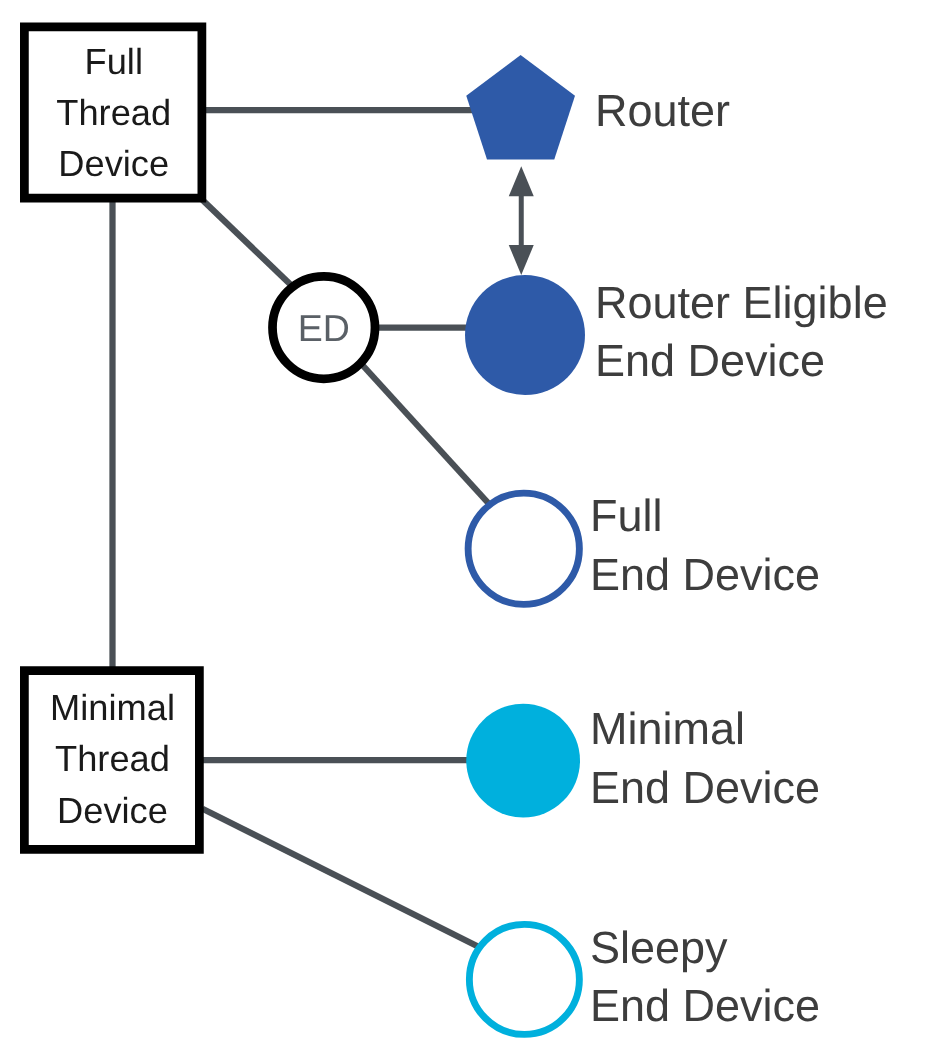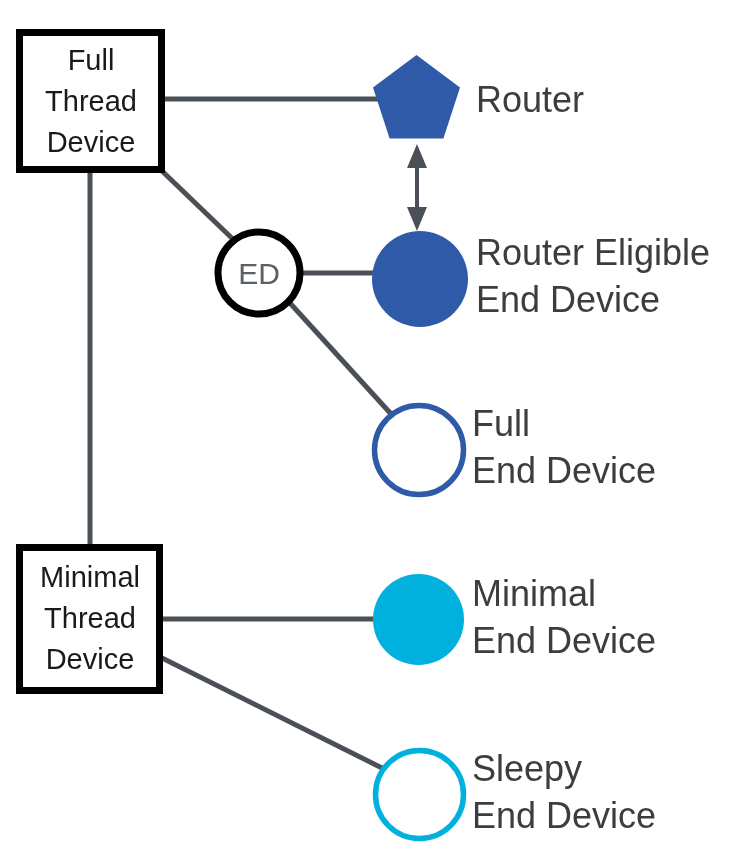--- a/index.html
+++ b/index.html
@@ -10,21 +10,20 @@
   body {
     width: 740px;
     height: 844px;
     font-family: "Liberation Sans", sans-serif;
     overflow: hidden;
   }
   #diagram-root {
     position: relative;
     width: 740px;
     height: 600px;
-    margin-top: 11px;
   }
   svg#thread-diagram {
     display: block;
     width: 740px;
     height: 844px;
   }
   .box-rect {
     fill: #ffffff;
     stroke: #000000;
     stroke-width: 7;

